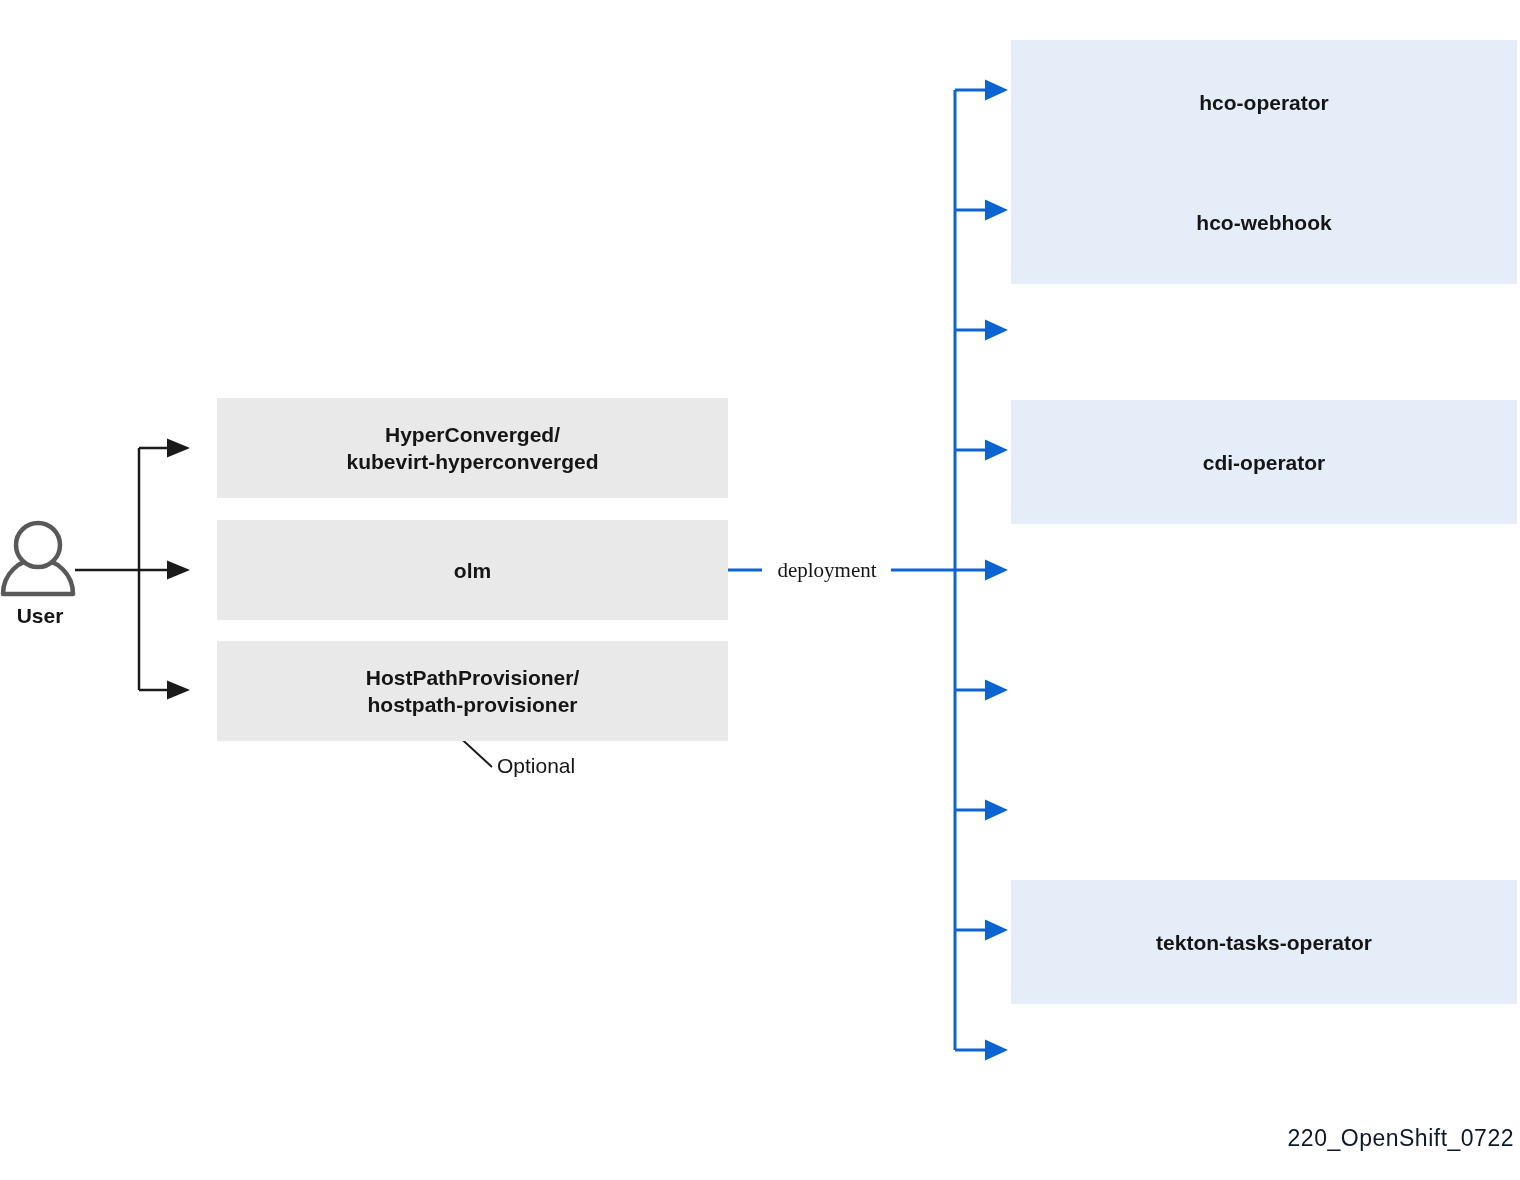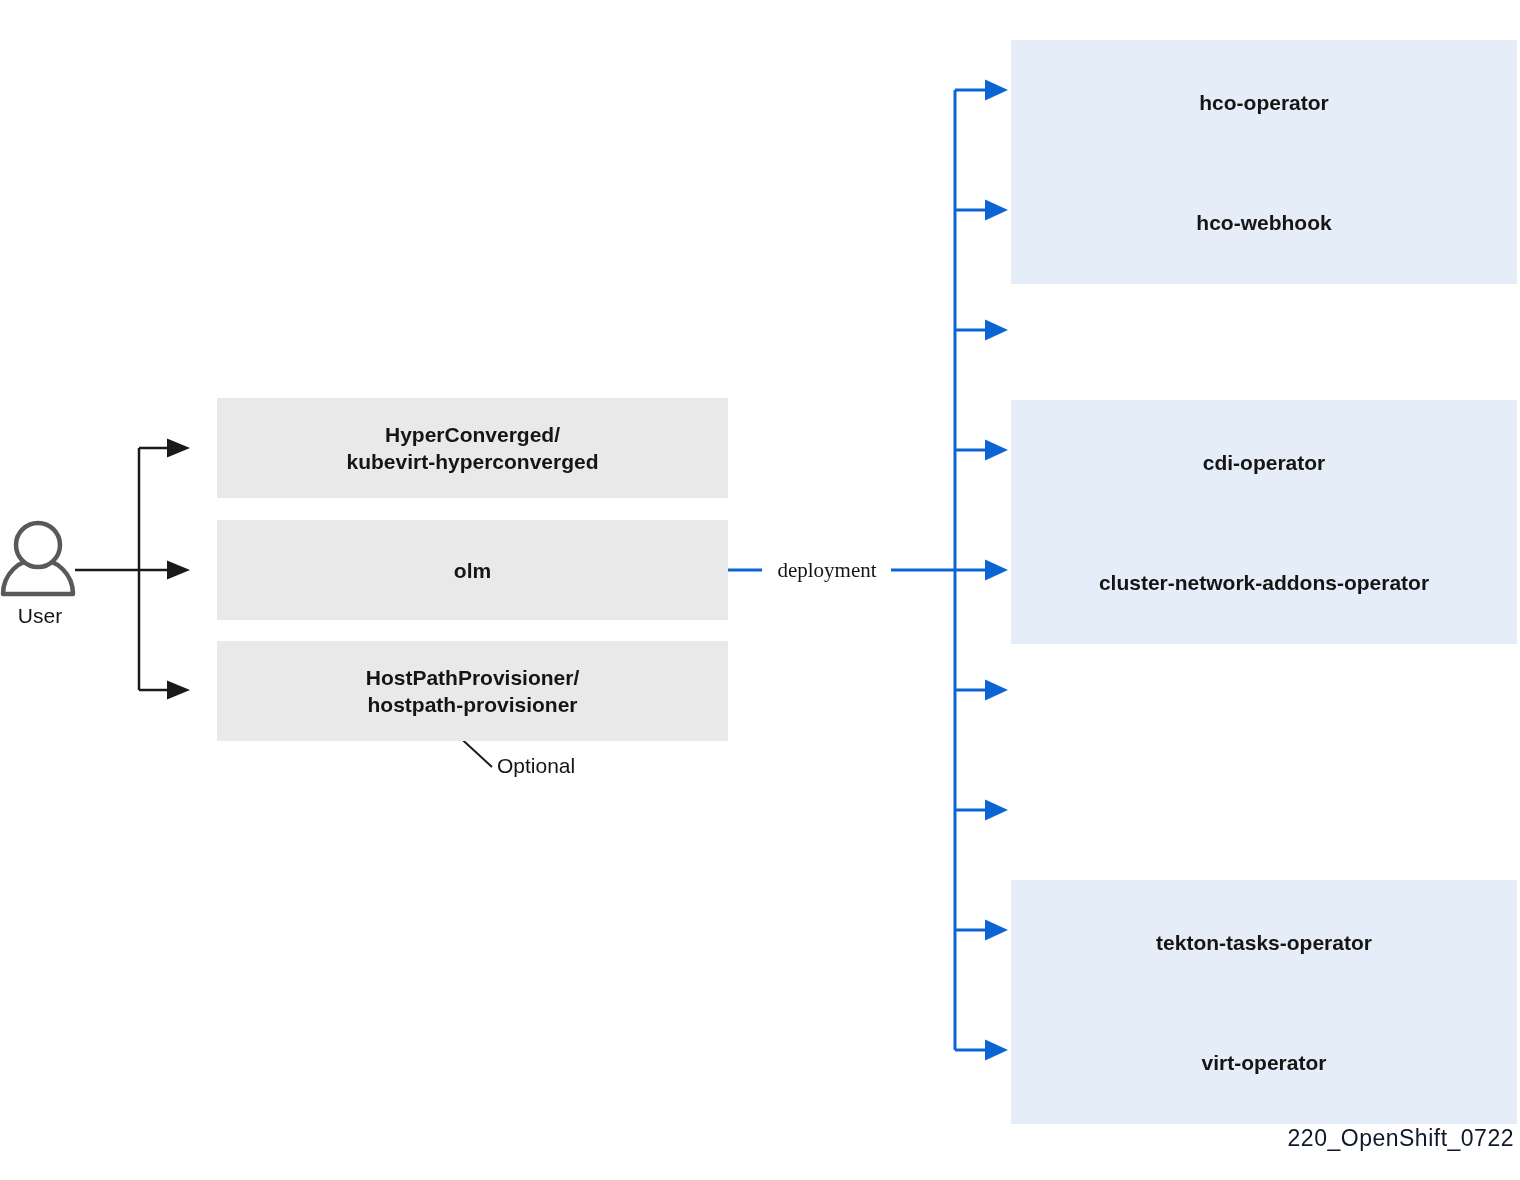--- a/index.html
+++ b/index.html
@@ -34,21 +34,21 @@
   }
   .plain-label{
     position:absolute;
     font-size:21px;
     color:#151515;
     font-weight:400;
   }
   .user-label{
     left:0;top:604px;width:80px;
     text-align:center;
-    font-weight:400;
+    font-weight:700;
   }
   .deployment-label{
     left:762px;top:557px;width:130px;height:26px;
     display:flex;align-items:center;justify-content:center;font-family:Liberation Serif, serif;
   }
   .optional-label{
     left:497px;top:754px;
   }
   .watermark{
     position:absolute;
@@ -122,19 +122,17 @@
   <div class="box left-box" style="top:520px">olm</div>
   <div class="box left-box" style="top:641px">HostPathProvisioner/
 hostpath-provisioner</div>
 
   <div class="plain-label deployment-label">deployment</div>
   <div class="plain-label optional-label">Optional</div>
 
   <div class="box right-box" style="top:40px">hco-operator</div>
   <div class="box right-box" style="top:160px">hco-webhook</div>
   <div class="box right-box" style="top:400px">cdi-operator</div>
-  <div class="box right-box" style="top:520px">cluster-network-addons-operator</div>
   <div class="box right-box" style="top:880px">tekton-tasks-operator</div>
-  <div class="box right-box" style="top:1000px">virt-operator</div>
 
   <div class="watermark">220_OpenShift_0722</div>
 
 </div>
 
 </body></html>

